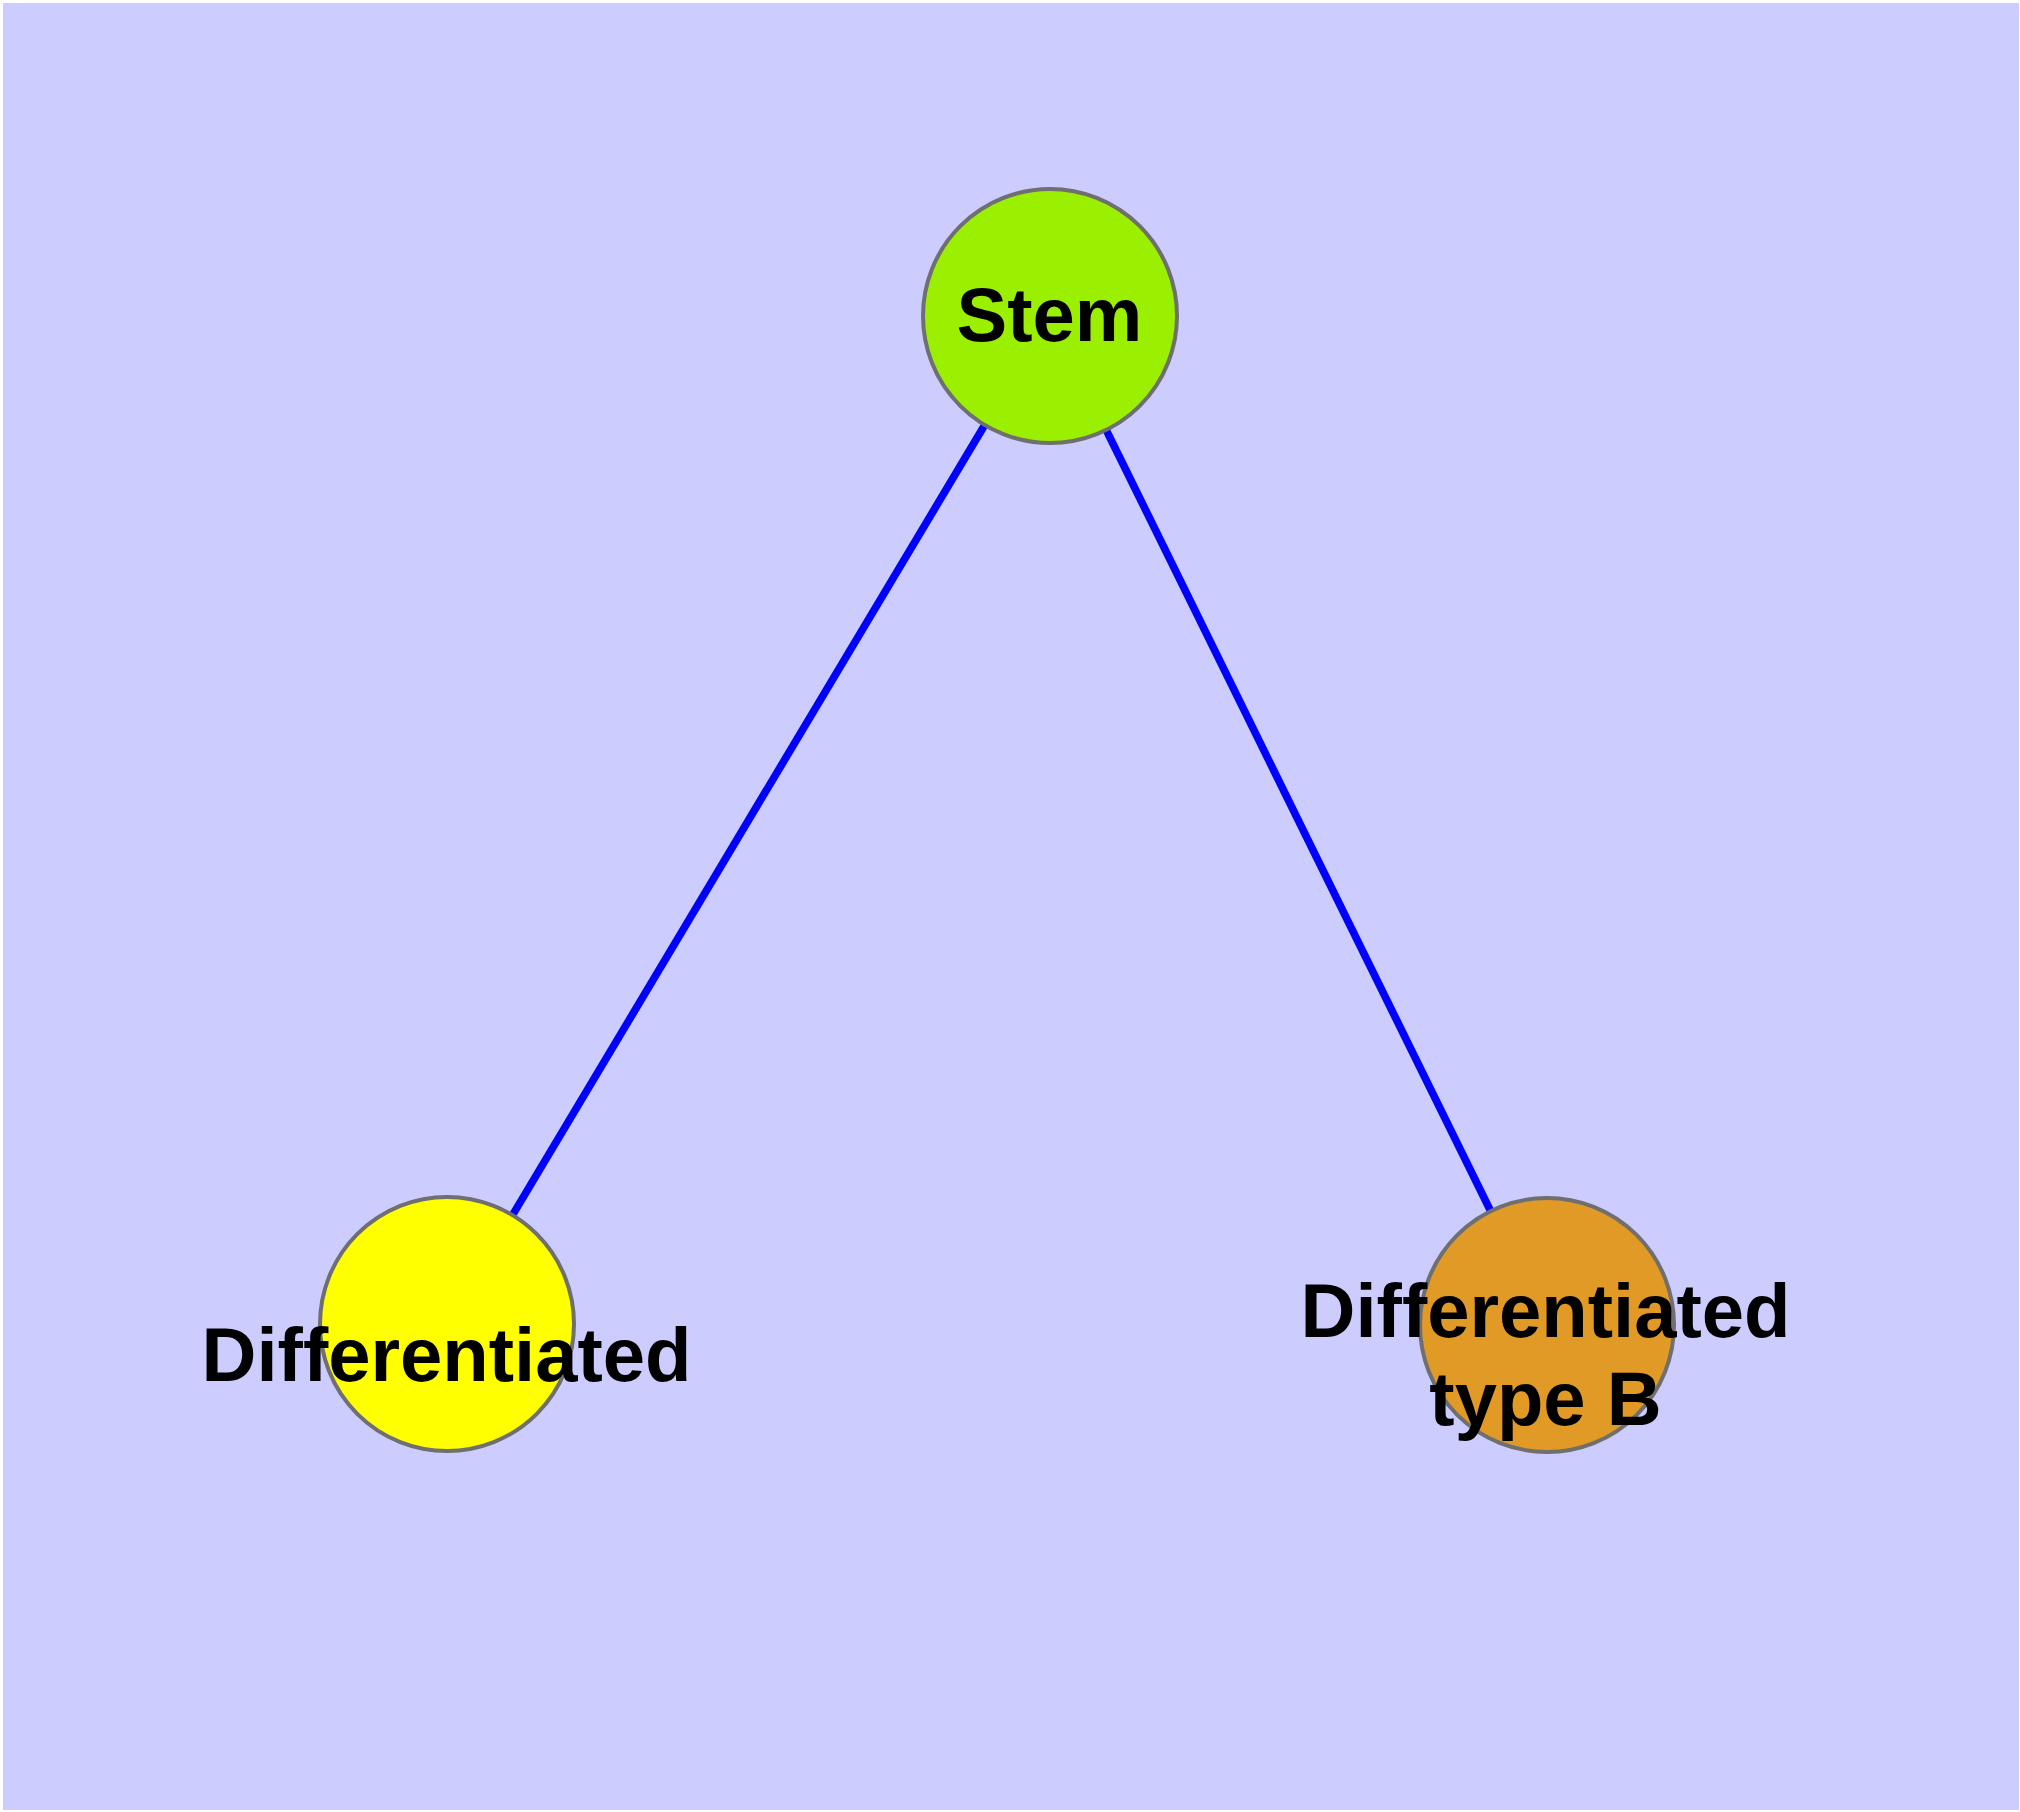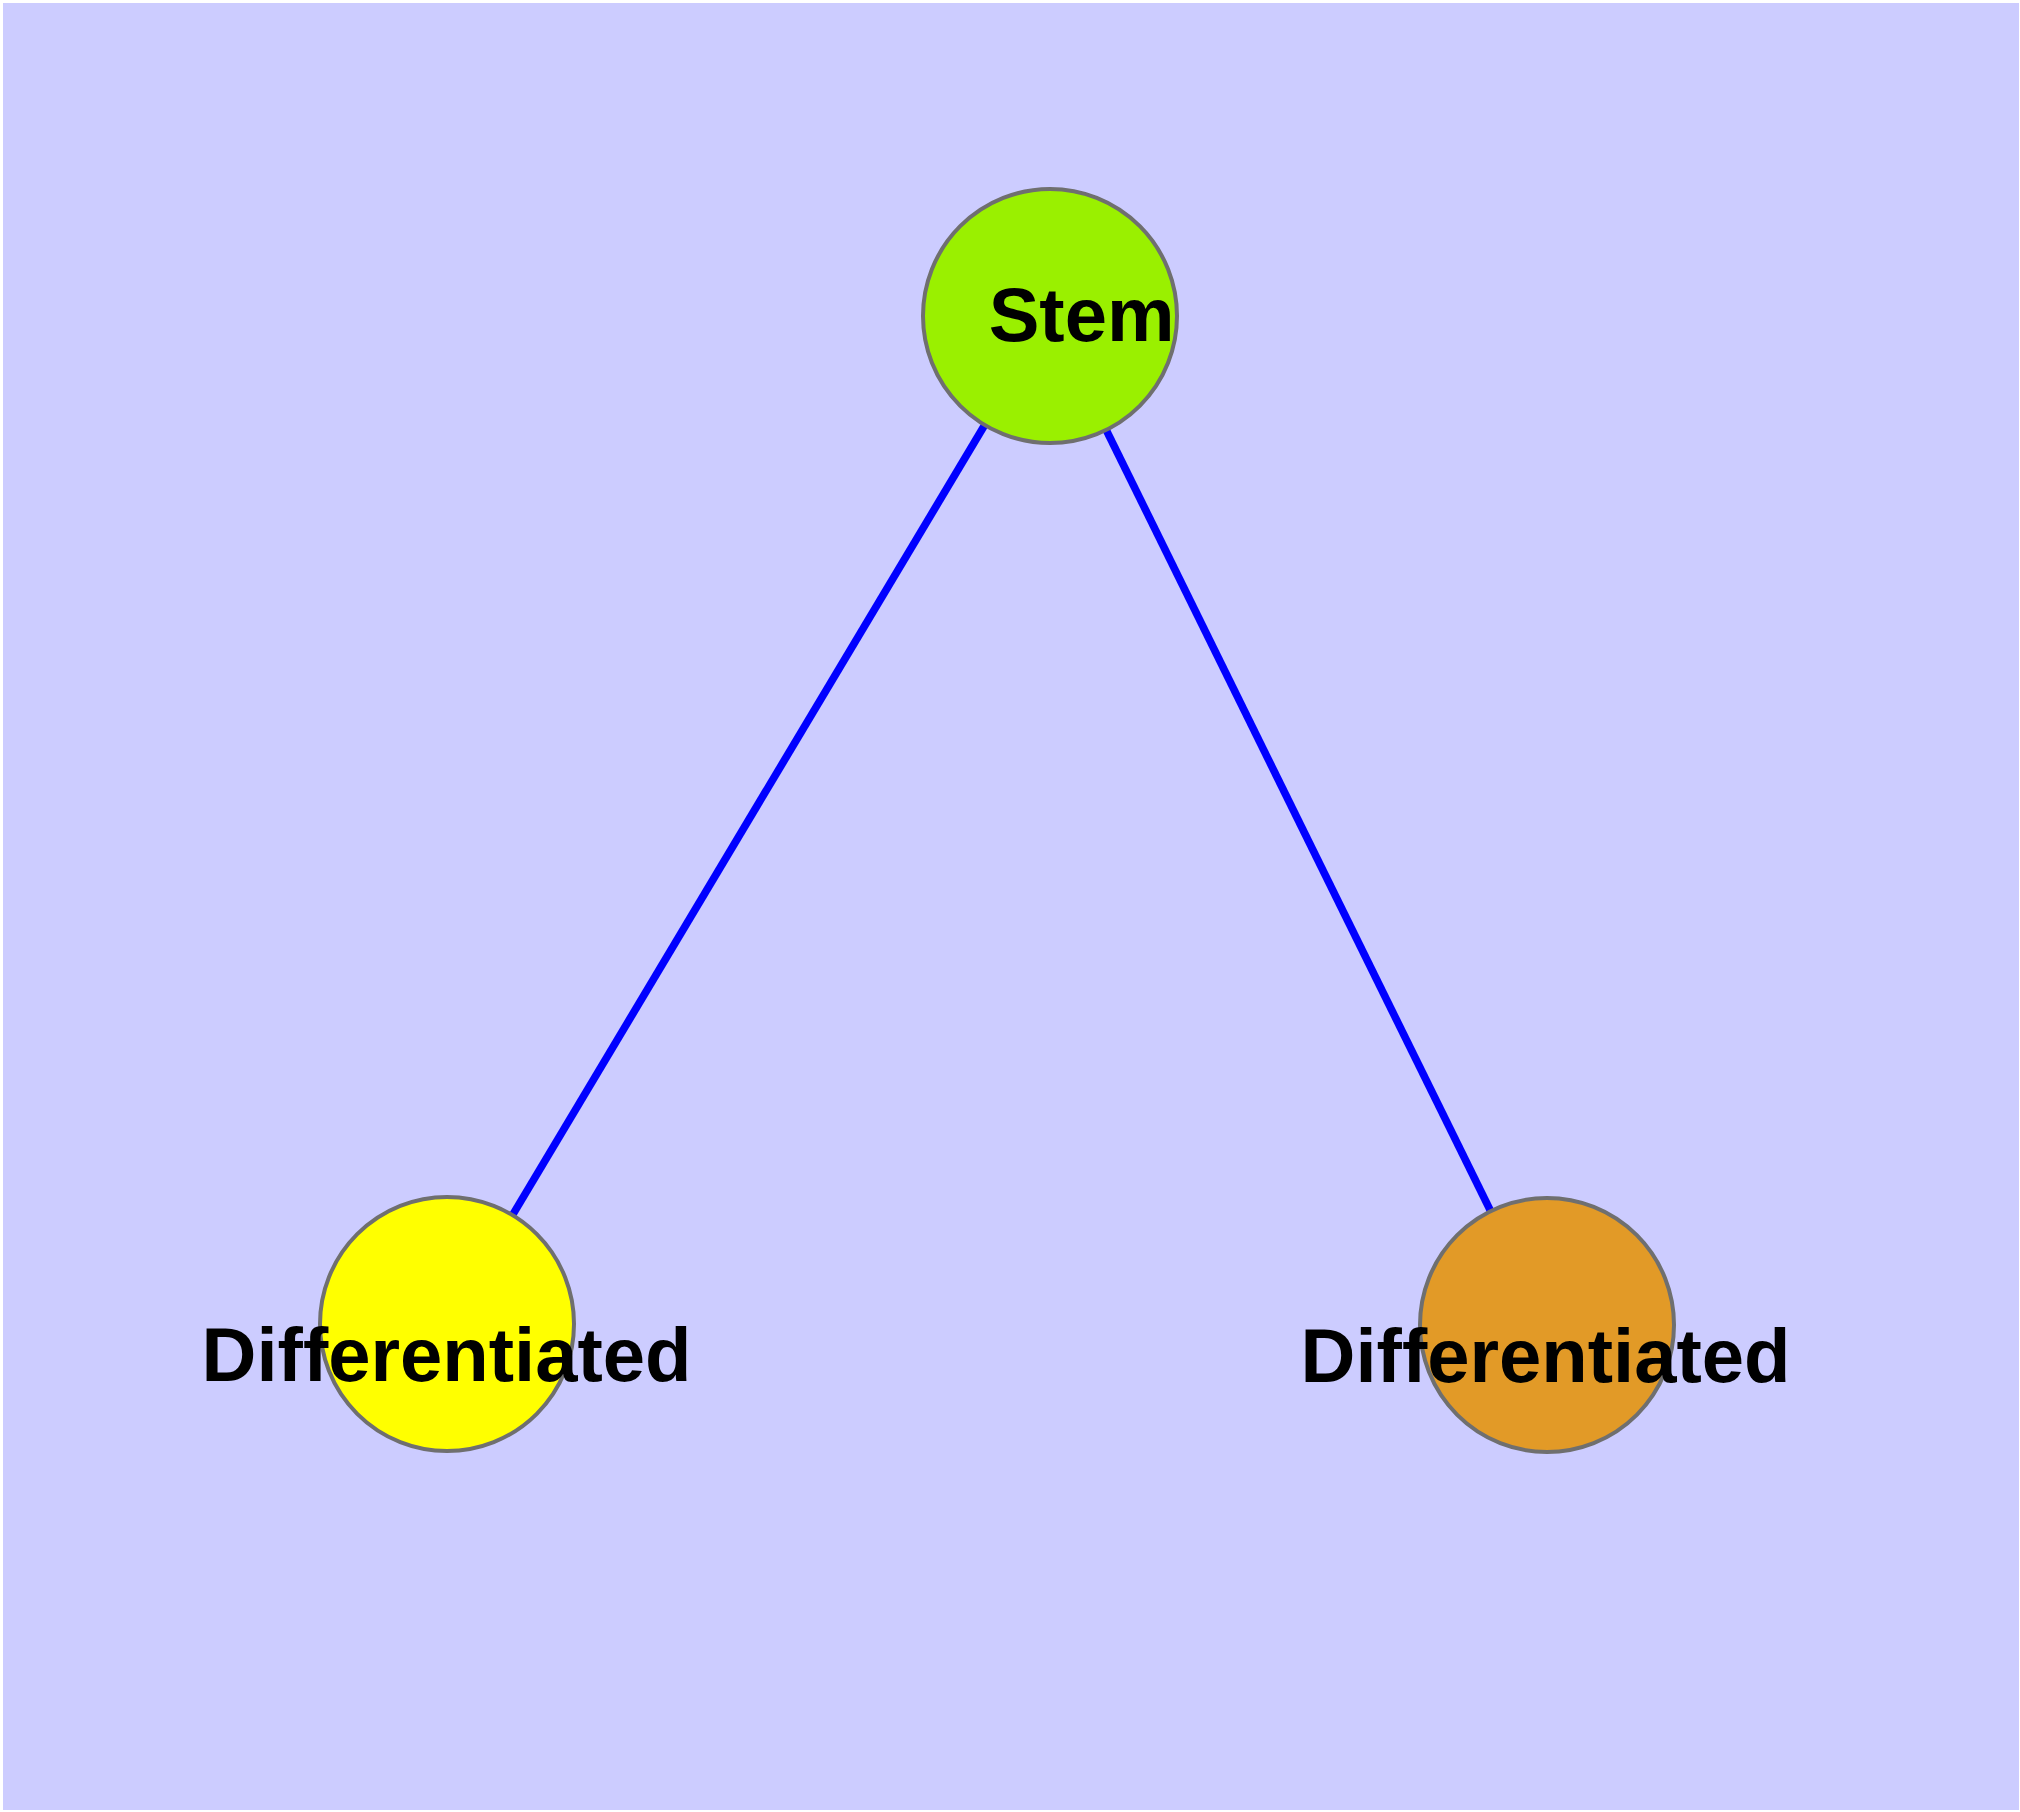--- a/index.html
+++ b/index.html
@@ -23,21 +23,21 @@
   }
   .node {
     position: absolute;
     width: 258px; height: 258px;
     border-radius: 50%;
     border: 4.2px solid #6F6F6F;
     box-sizing: border-box;
     z-index: 2;
     display: flex;
     align-items: center;
-    justify-content: flex-end;
+    justify-content: center;
   }
   .node-stem   { left: 918px; top: 184px; }
   .node-type-a { left: 315px;  top: 1192px; }
   .node-type-b { left: 1415px; top: 1193px; }
   .node-label, .stem-label {
     color: #000000;
     font-weight: bold;
     font-size: 76px;
     line-height: 1.17;
     text-align: center;
@@ -70,16 +70,17 @@
   <div class="node node-type-a" data-bind-bg="diagram.nodes.type_a.fill" style="background-color: rgb(255, 255, 0);"></div>
 
   <div class="node node-type-b" data-bind-bg="diagram.nodes.type_b.fill" style="background-color: rgb(226, 154, 39);"></div>
 
   <div class="float-label a node-label">
     <div data-bind="diagram.nodes.type_a.label_line1">Differentiated</div>
   </div>
 
   <div class="float-label b node-label">
     <div data-bind="diagram.nodes.type_b.label_line1">Differentiated</div>
+    <div data-bind="diagram.nodes.type_b.label_line2">type B</div>
   </div>
 
 </div>
 
 
 </body></html>

